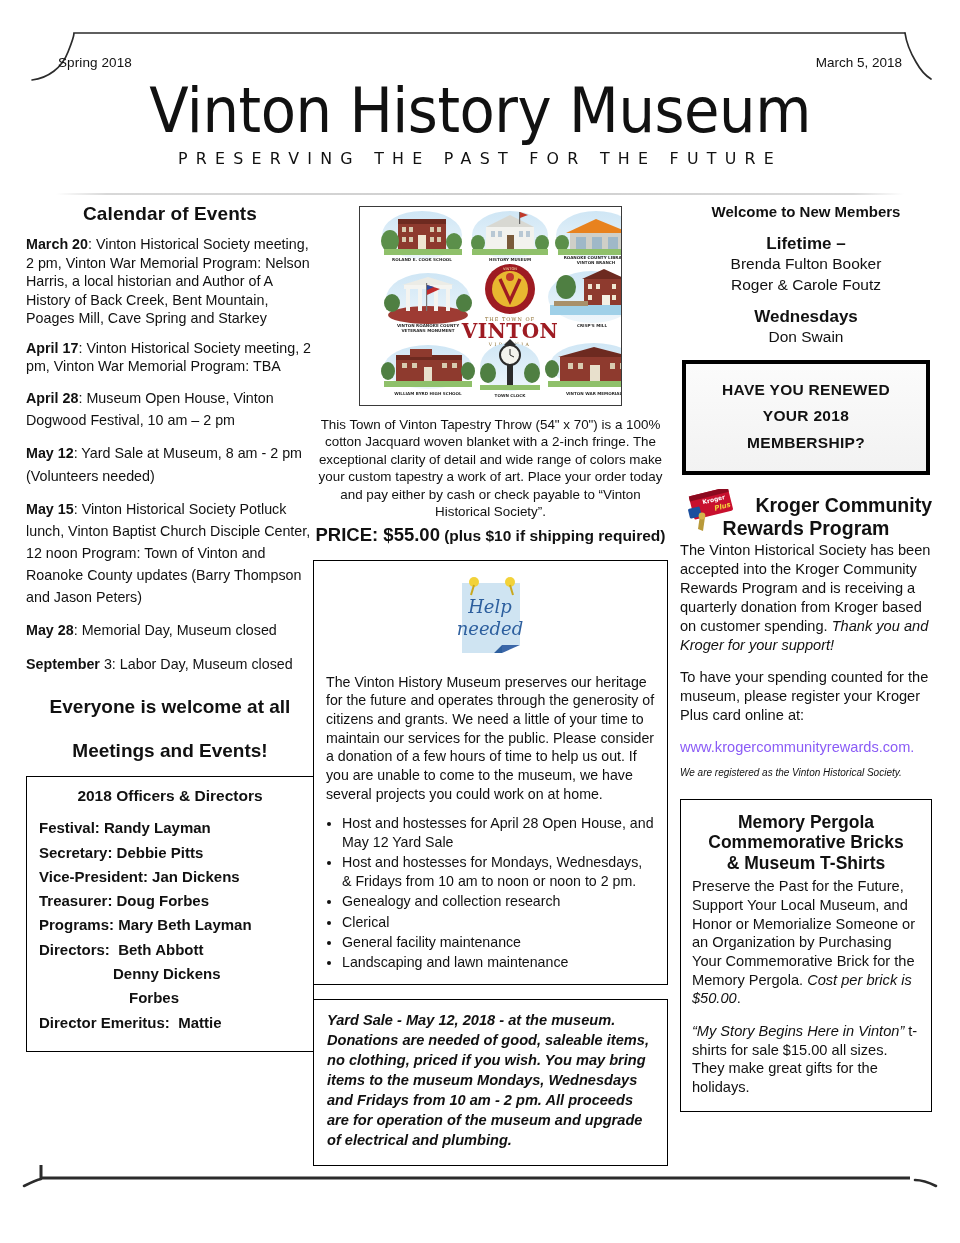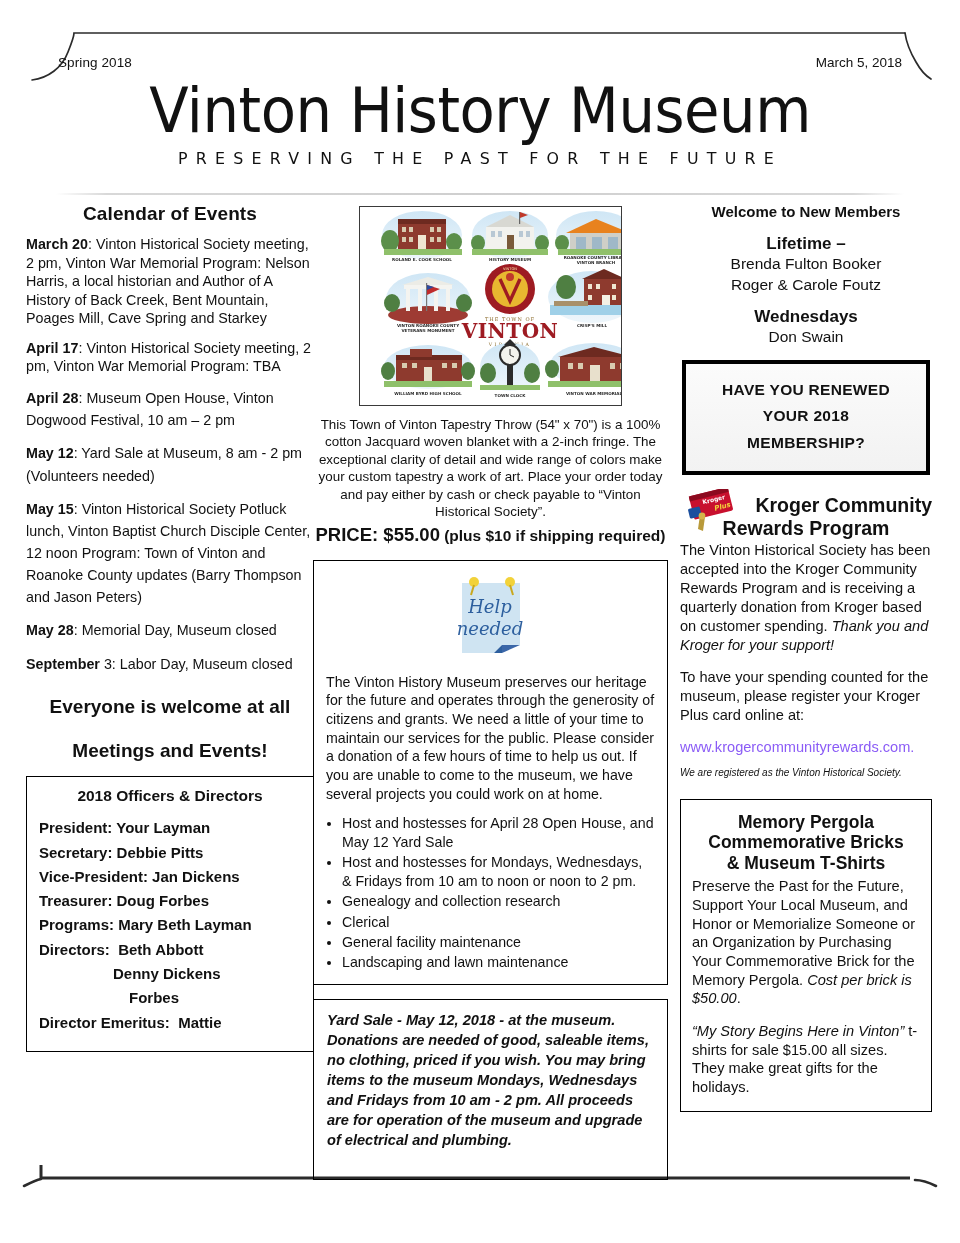--- a/index.html
+++ b/index.html
@@ -85,21 +85,21 @@
   .price .big { font-weight:bold; font-size:18.5px; }
   .price .sm  { font-weight:bold; font-size:15.5px; }
 
   
   .box { border:1.7px solid #000; padding:10px 12px; margin-top:14px; }
   .sticky-wrap { text-align:center; margin:2px 0 10px 0; }
   .help-body { font-size:14.2px; line-height:1.32; }
   .bullets { margin:10px 0 0 0; padding:0 0 0 16px; font-size:14.2px; line-height:1.33; }
   .bullets li { margin-bottom:1.5px; }
 
-  .yard { border:1.7px solid #000; padding:11px 13px 28px 13px; margin-top:14px;
+  .yard { border:1.7px solid #000; padding:11px 13px 14px 13px; margin-top:14px;
           font-style:italic; font-weight:bold; font-size:14.6px; line-height:1.37; }
   .r-head { font-size:15px; font-weight:bold; text-align:center; margin:0 0 14px 0; }
   .r-sub  { font-size:17px; font-weight:bold; text-align:center; margin:0; }
   .r-name { font-size:15.5px; text-align:center; line-height:1.33; }
   .gap-sm { height:12px; }
 
   .renew {
     border:4px solid #000; margin:12px 2px 0 2px; padding:13px 6px 15px 6px;
     text-align:center; font-weight:bold; font-size:15.5px; line-height:1.70;
     background:linear-gradient(to bottom, #fbfbfb, #f2f2f2);
@@ -166,21 +166,21 @@
         <p class="ev loose"><b>May 15</b><span>: Vinton Historical Society Potluck lunch, Vinton Baptist Church Disciple Center, 12 noon Program: Town of Vinton and Roanoke County updates (Barry Thompson and Jason Peters)</span></p>
         <p class="ev loose"><b>May 28</b><span>: Memorial Day, Museum closed</span></p>
         <p class="ev loose"><b>September</b><span> 3:  Labor Day, Museum closed</span></p>
       </div>
 
       <div class="welcome-line">Everyone is welcome at all</div>
       <div class="welcome-line two">Meetings and Events!</div>
 
       <div class="officers">
         <div class="title">2018 Officers &amp; Directors</div>
-        <div class="row">President: Your Layman</div>
+        <div class="row">Festival: Randy Layman</div>
         <div class="row">Secretary: Debbie Pitts</div>
         <div class="row">Vice-President: Jan Dickens</div>
         <div class="row">Treasurer: Doug Forbes</div>
         <div class="row">Programs: Mary Beth Layman</div>
         <div class="row">Directors:  Beth Abbott</div>
         <div class="row indent">Denny Dickens</div>
         <div class="row indent2">Forbes</div>
         <div class="row">Director Emeritus:  Mattie</div>
       </div>
     </div>

